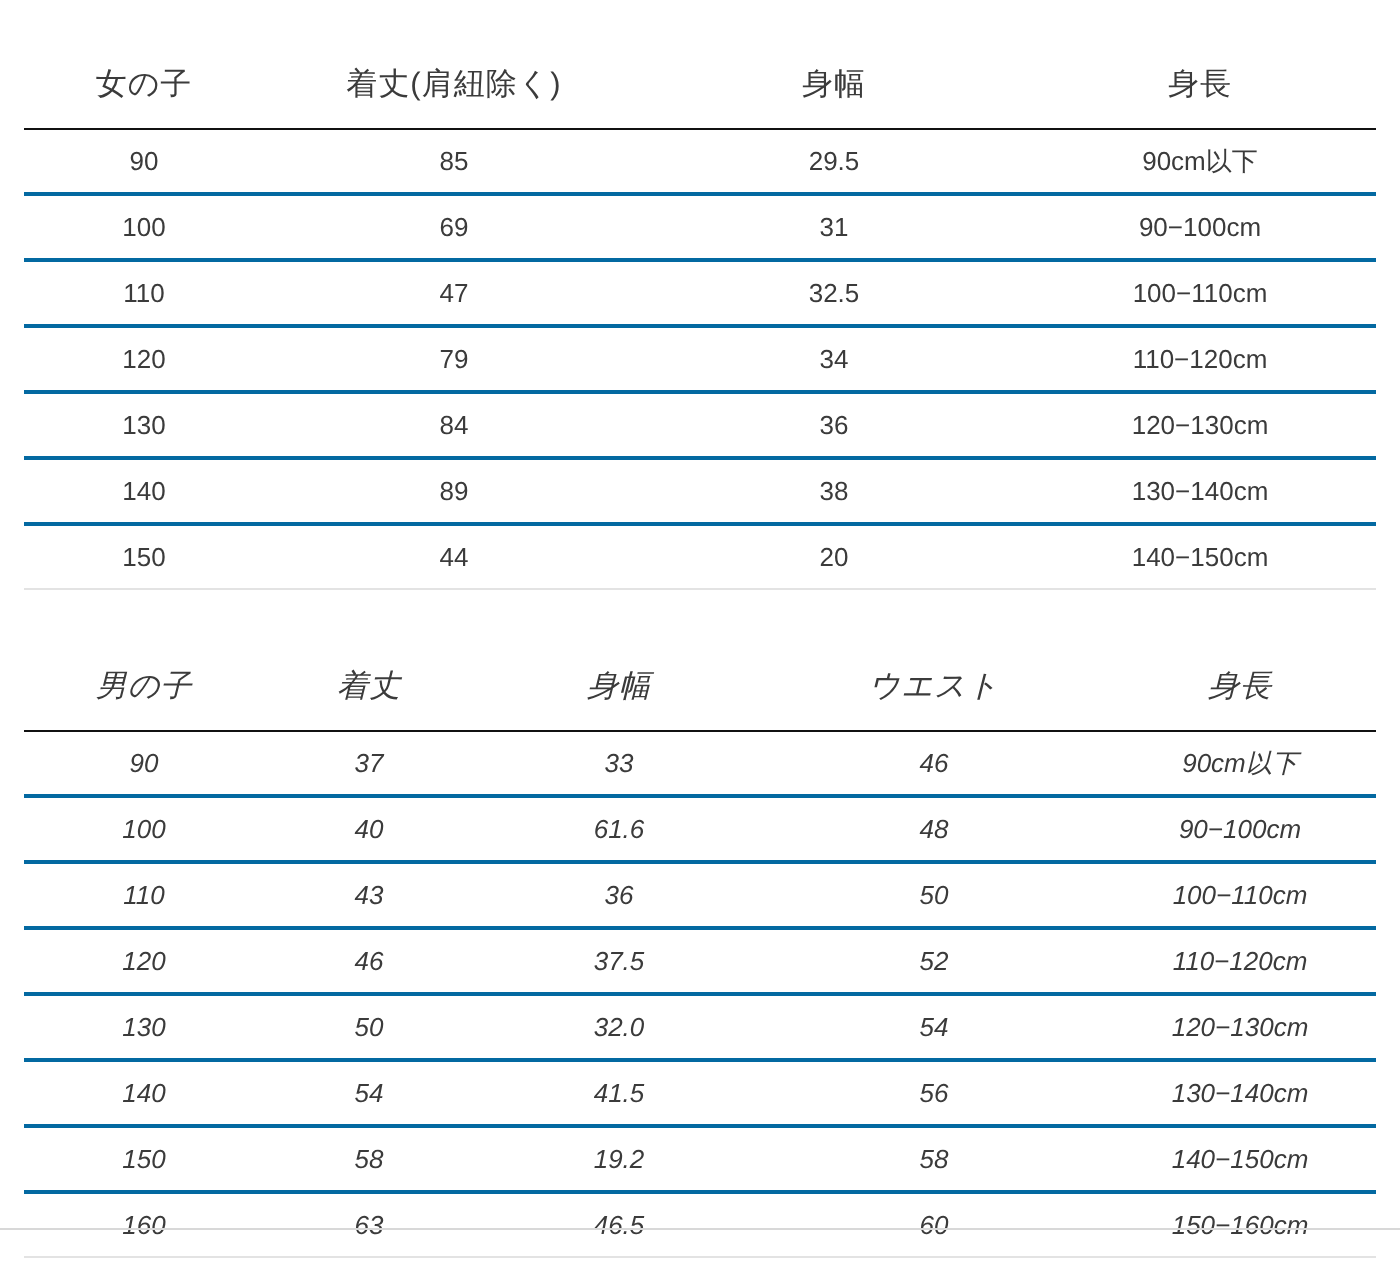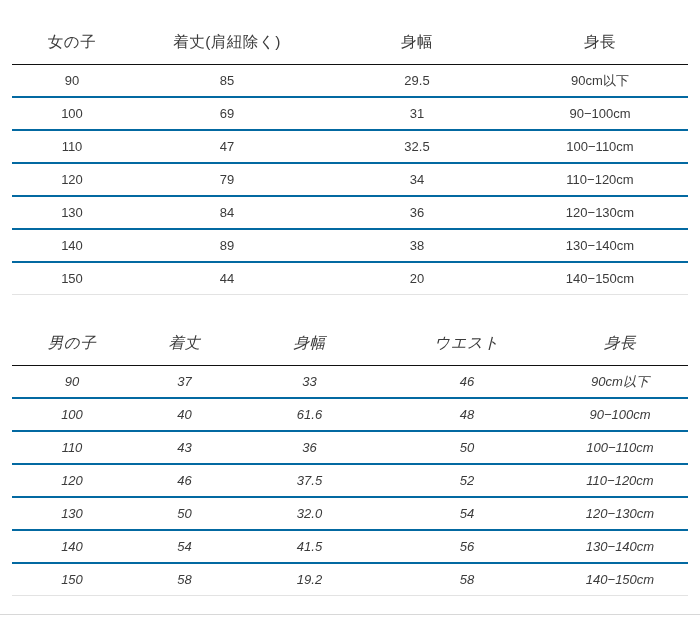--- a/index.html
+++ b/index.html
@@ -211,18 +211,25 @@
           <td class="data-cell">56</td>
           <td class="data-cell">130−140cm</td>
         </tr>
         <tr class="data-row">
           <td class="data-cell">150</td>
           <td class="data-cell">58</td>
           <td class="data-cell">19.2</td>
           <td class="data-cell">58</td>
           <td class="data-cell">140−150cm</td>
         </tr>
+        <tr class="data-row">
+          <td class="data-cell">160</td>
+          <td class="data-cell">63</td>
+          <td class="data-cell">46.5</td>
+          <td class="data-cell">60</td>
+          <td class="data-cell">150−160cm</td>
+        </tr>
       </tbody>
     </table>
   </div>
 
   <div class="bottom-rule"></div>
 </div>
 
 </body></html>

